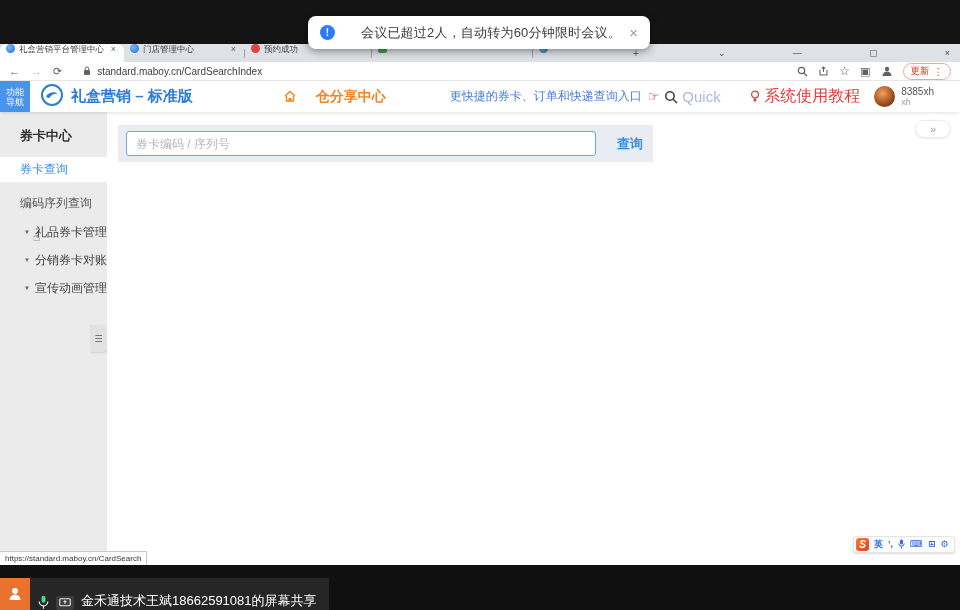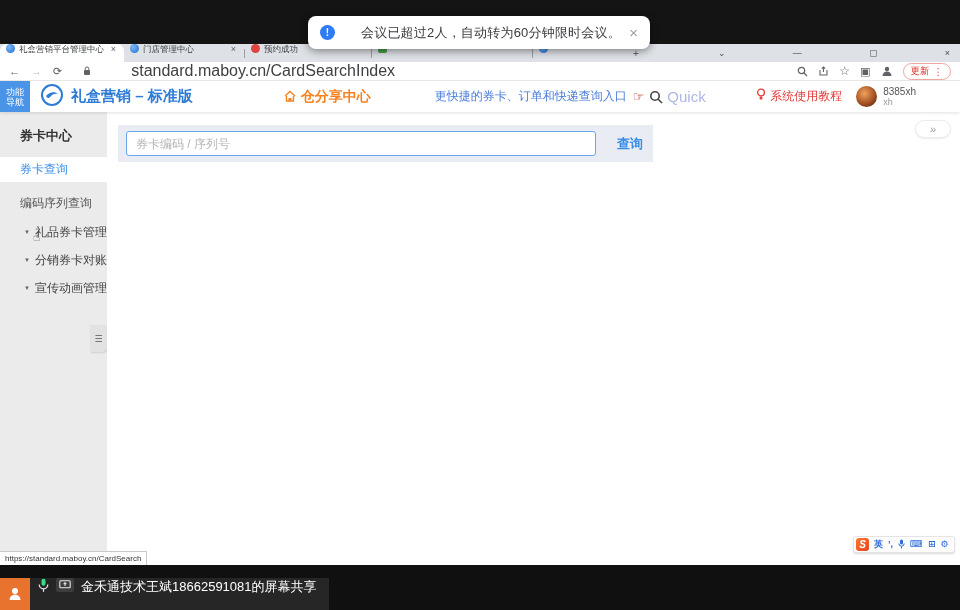--- a/index.html
+++ b/index.html
@@ -33,42 +33,42 @@
   .newtab-plus { color:#5f6368; font-size:10px; margin-left:8px; align-self:center; }
   .win-controls { position:absolute; right:6px; top:0; height:18px; width:240px; display:flex;
     align-items:center; justify-content:space-between; color:#4a4d52; font-size:9px; }
   .win-controls span { padding:0 4px; }
 
   .addressbar { height:19px; background:#fff; display:flex; align-items:center; padding:0 9px;
     border-bottom:1px solid #ececec; }
   .nav-ic { font-size:11px; color:#5f6368; margin-right:11px; }
   .nav-ic.dim { color:#b6b9be; }
   .lockwrap { display:flex; align-items:center; margin:0 6px 0 10px; }
-  .url-text { font-size:16px; color:#3e4044;margin-left:34px; }
+  .url-text { font-size:10px; color:#3e4044; }
   .addr-right { margin-left:auto; display:flex; align-items:center; gap:10px; }
   .addr-ic { color:#5f6368; font-size:10px; display:flex; align-items:center; }
   .update-pill { display:flex; align-items:center; gap:4px; border:1px solid #eda59f; border-radius:9px;
     padding:1px 7px; color:#d93025; font-size:9.5px; background:#fff; }
 
   
   .appheader { height:31px; background:#fff; display:flex; align-items:center; position:relative;
     box-shadow:0 1px 3px rgba(0,0,0,.12); z-index:5; }
   .nav-toggle { width:30px; height:31px; background:#4a94e8; color:#fff; font-size:9px; line-height:10px;
     display:flex; flex-direction:column; align-items:center; justify-content:center; flex:0 0 auto; }
   .app-logo { margin-left:11px; flex:0 0 auto; }
   .app-title { color:#2e7cd6; font-size:15px; font-weight:bold; margin-left:8px; white-space:nowrap; }
-  .share-center { display:flex; align-items:center; gap:4px; color:#f5821f; font-size:14px;
+  .share-center { display:flex; align-items:center; gap:19px; color:#f5821f; font-size:14px;
     font-weight:bold; margin-left:90px; white-space:nowrap; }
   .quick-wrap { display:flex; align-items:center; margin-left:64px; white-space:nowrap; }
   .quick-tip { color:#4a7bd9; font-size:12px; }
   .point-ic { color:#c0392b; font-size:13px; margin-left:6px; }
   .quick-label { color:#aeb6e6; font-size:15px; margin-left:4px; }
-  .tutorial { display:flex; gap:4px; color:#e23c3c; font-size:12px;
+  .tutorial { display:flex; align-items:center; gap:4px; color:#e23c3c; font-size:16px;
     margin-left:auto; margin-right:14px; white-space:nowrap; }
-  .userbox { display:flex; align-items:center; margin-right:44px; }
+  .userbox { display:flex; align-items:center; margin-right:26px; }
   .avatar { width:21px; height:21px; border-radius:50%;
     background:radial-gradient(circle at 40% 35%, #f0a35a, #9c4a1e 60%, #3a1c0c); flex:0 0 auto; }
   .usernames { margin-left:6px; line-height:10px; }
   .user-name { font-size:10px; color:#555; }
   .user-alias { font-size:9px; color:#999; }
 
   
   .workarea { position:relative; height:453px; display:flex; }
   .sidebar { width:107px; background:#ebebeb; flex:0 0 auto; position:relative; }
   .side-section { padding:15px 0 12px 20px; font-size:13px; font-weight:bold; color:#333; }
@@ -103,21 +103,21 @@
     box-shadow:0 1px 2px rgba(0,0,0,.15); }
   .ime-logo { width:13px; height:13px; background:linear-gradient(135deg,#ff7a2f,#e8421d); color:#fff;
     border-radius:3px; font-size:10px; font-weight:bold; font-style:italic; display:flex;
     align-items:center; justify-content:center; }
   .ime-ic { color:#2f6bd8; font-size:9px; font-weight:bold; line-height:1; }
 
   
   .bottombar { position:absolute; left:0; top:565px; width:960px; height:45px; background:#101010; }
   .share-indicator { position:absolute; left:0; top:13px; height:32px; display:flex; align-items:stretch; }
   .share-person { width:30px; background:#e8732e; display:flex; align-items:center; justify-content:center; }
-  .share-chip { background:#262626; display:flex; align-items:flex-start; padding:0 12px 0 8px; gap:7px; }
+  .share-chip { background:#262626; display:flex; align-items:flex-end; padding:0 12px 0 8px; gap:7px; }
   .monitor-chip { background:#3d3d3d; border-radius:2px; padding:2px 3px; display:flex; align-items:center; }
   .share-text { color:#fff; font-size:13px; white-space:nowrap; }
 </style>
 </head>
 <body>
 
 <div class="notification">
   <span class="notif-icon">!</span>
   <span class="notif-text">会议已超过2人，自动转为60分钟限时会议。</span>
   <span class="notif-close">×</span>

